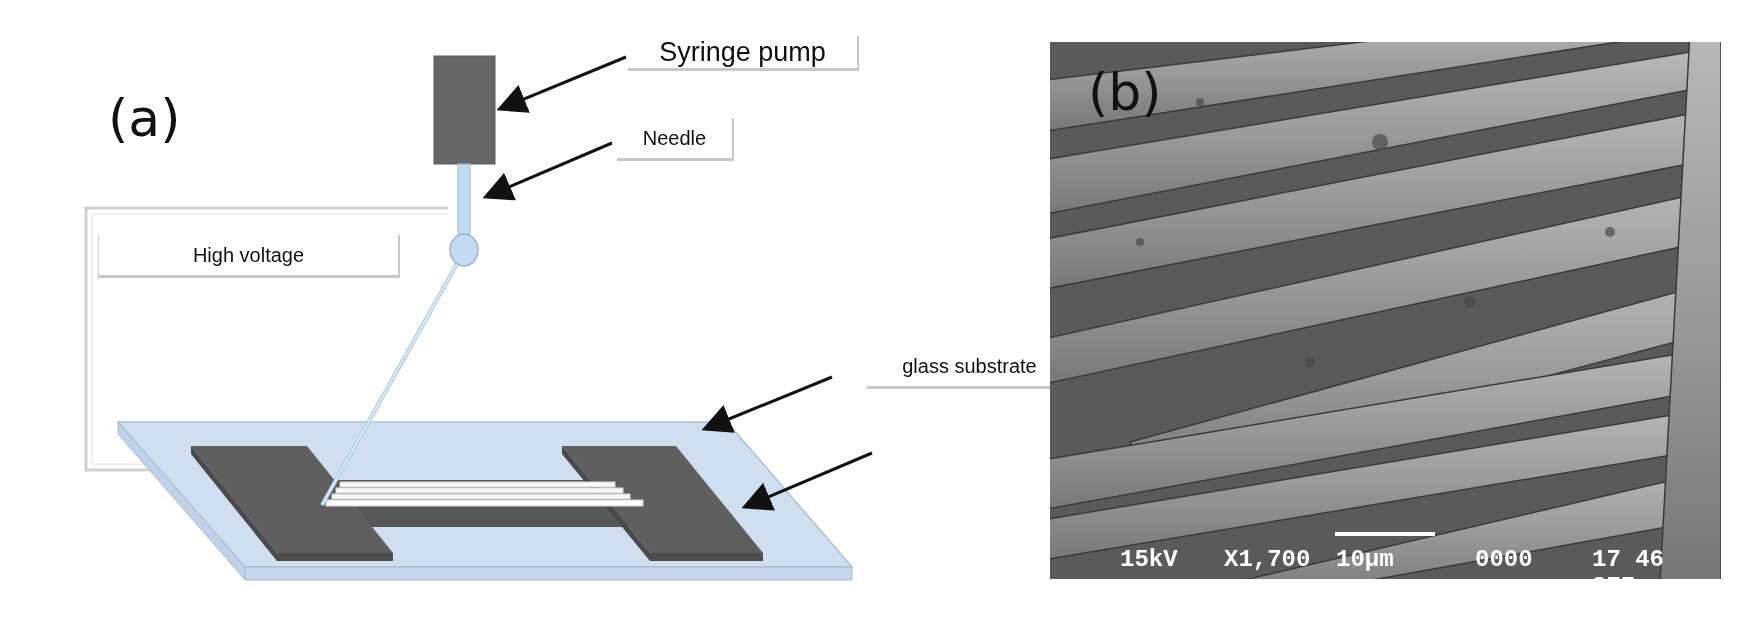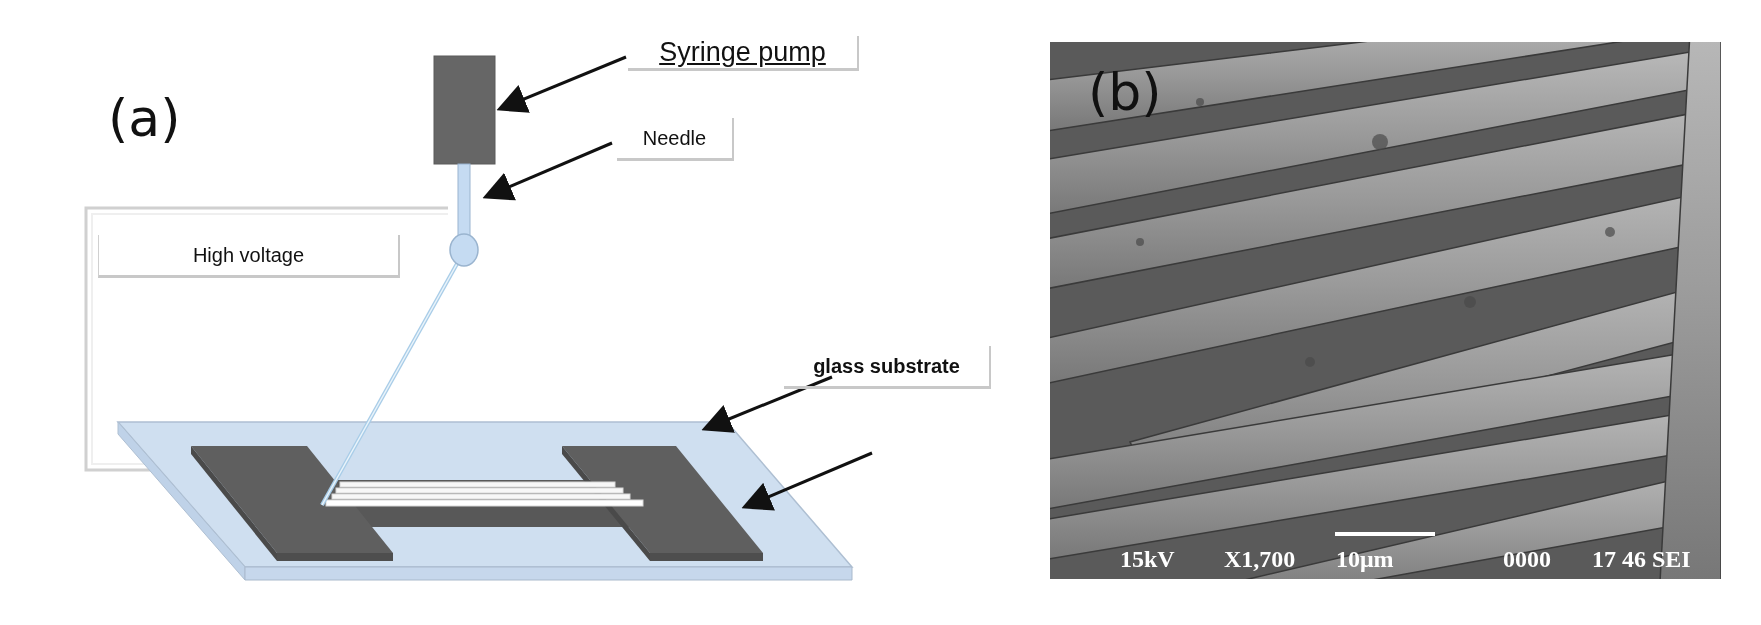--- a/index.html
+++ b/index.html
@@ -2,21 +2,21 @@
 <html><head>
 <meta charset="utf-8">
 <style>
   html,body{margin:0;padding:0;background:#ffffff;}
   body{width:1761px;height:625px;position:relative;overflow:hidden;font-family:"Liberation Sans",sans-serif;}
   .abs{position:absolute;}
   .panel-label{font-family:"DejaVu Sans",sans-serif;font-size:52px;color:#111;line-height:1;}
   .lbl{position:absolute;font-family:"Liberation Sans",sans-serif;color:#111;font-size:20px;display:flex;align-items:center;justify-content:center;
        border-bottom:3px solid #c8c8c8;border-right:2px solid #c8c8c8;box-sizing:border-box;}
   #sem{position:absolute;left:1050px;top:42px;width:671px;height:537px;overflow:hidden;background:#6e6e6e;}
-  .sem-txt{position:absolute;top:504px;color:#fff;font-weight:bold;font-size:24px;font-family:Liberation Serif, serif;letter-spacing:0px;}
+  .sem-txt{position:absolute;top:504px;color:#fff;font-weight:bold;font-size:24px;font-family:Liberation Mono, monospace;letter-spacing:0px;}
 </style>
 </head>
 <body>
 
 <div class="abs" style="left:0;top:0;width:1045px;height:625px;">
   <div class="abs panel-label" style="left:108px;top:92px;">(a)</div>
 
   <svg class="abs" style="left:0;top:0" width="1045" height="625" viewBox="0 0 1045 625">
     <defs>
       <marker id="ah" markerWidth="10" markerHeight="10" refX="8" refY="5" orient="auto">
@@ -63,24 +63,24 @@
 
     <rect x="458" y="164" width="12" height="72" fill="#c5dbf2" stroke="#9ab4cf"></rect>
     <ellipse cx="464" cy="250" rx="14" ry="16" fill="#c5dbf2" stroke="#9ab4cf" stroke-width="1.5"></ellipse>
 
     <line x1="626" y1="57" x2="502" y2="108" stroke="#111" stroke-width="3" marker-end="url(#ah)"></line>
     <line x1="612" y1="143" x2="488" y2="196" stroke="#111" stroke-width="3" marker-end="url(#ah)"></line>
     <line x1="832" y1="377" x2="707" y2="428" stroke="#111" stroke-width="3" marker-end="url(#ah)"></line>
     <line x1="872" y1="453" x2="747" y2="506" stroke="#111" stroke-width="3" marker-end="url(#ah)"></line>
   </svg>
 
-  <div class="lbl" style="left:628px;top:36px;width:231px;height:35px;font-size:27px;text-decoration:underline;">Syringe pump</div>
+  <div class="lbl" style="left:628px;top:36px;width:231px;height:35px;font-size:27px;">Syringe pump</div>
   <div class="lbl" style="left:98px;top:235px;width:302px;height:43px;border-left:1px solid #d0d0d0;">High voltage</div>
   <div class="lbl" style="left:617px;top:118px;width:117px;height:43px;">Needle</div>
-  <div class="lbl" style="left:784px;top:346px;width:207px;height:43px;font-weight:bold;">glass substrate</div>
+  <div class="lbl" style="left:867px;top:346px;width:207px;height:43px;">glass substrate</div>
 </div>
 
 <div id="sem">
   <svg width="671" height="537" viewBox="0 0 671 537" style="position:absolute;left:0;top:0;">
     <defs>
       <linearGradient id="fg" x1="0" y1="0" x2="0" y2="1">
         <stop offset="0" stop-color="#b8b8b8"></stop>
         <stop offset="0.5" stop-color="#9a9a9a"></stop>
         <stop offset="1" stop-color="#777"></stop>
       </linearGradient>
@@ -104,15 +104,15 @@
         <circle cx="560" cy="190" r="5"></circle>
       <circle cx="260" cy="320" r="5"></circle>
         <circle cx="90" cy="200" r="4"></circle>
     </g>
   </svg>
   <div class="abs panel-label" style="left:38px;top:24px;">(b)</div>
   <div class="abs" style="left:285px;top:490px;width:100px;height:4px;background:#fff;"></div>
   <div class="sem-txt" style="left:70px;">15kV</div>
   <div class="sem-txt" style="left:174px;">X1,700</div>
   <div class="sem-txt" style="left:286px;">10μm</div>
-  <div class="sem-txt" style="left:425px;margin-left:28px;">0000</div>
+  <div class="sem-txt" style="left:425px;">0000</div>
   <div class="sem-txt" style="left:518px;margin-left:24px;">17 46 SEI</div>
 </div>
 
 </body></html>

